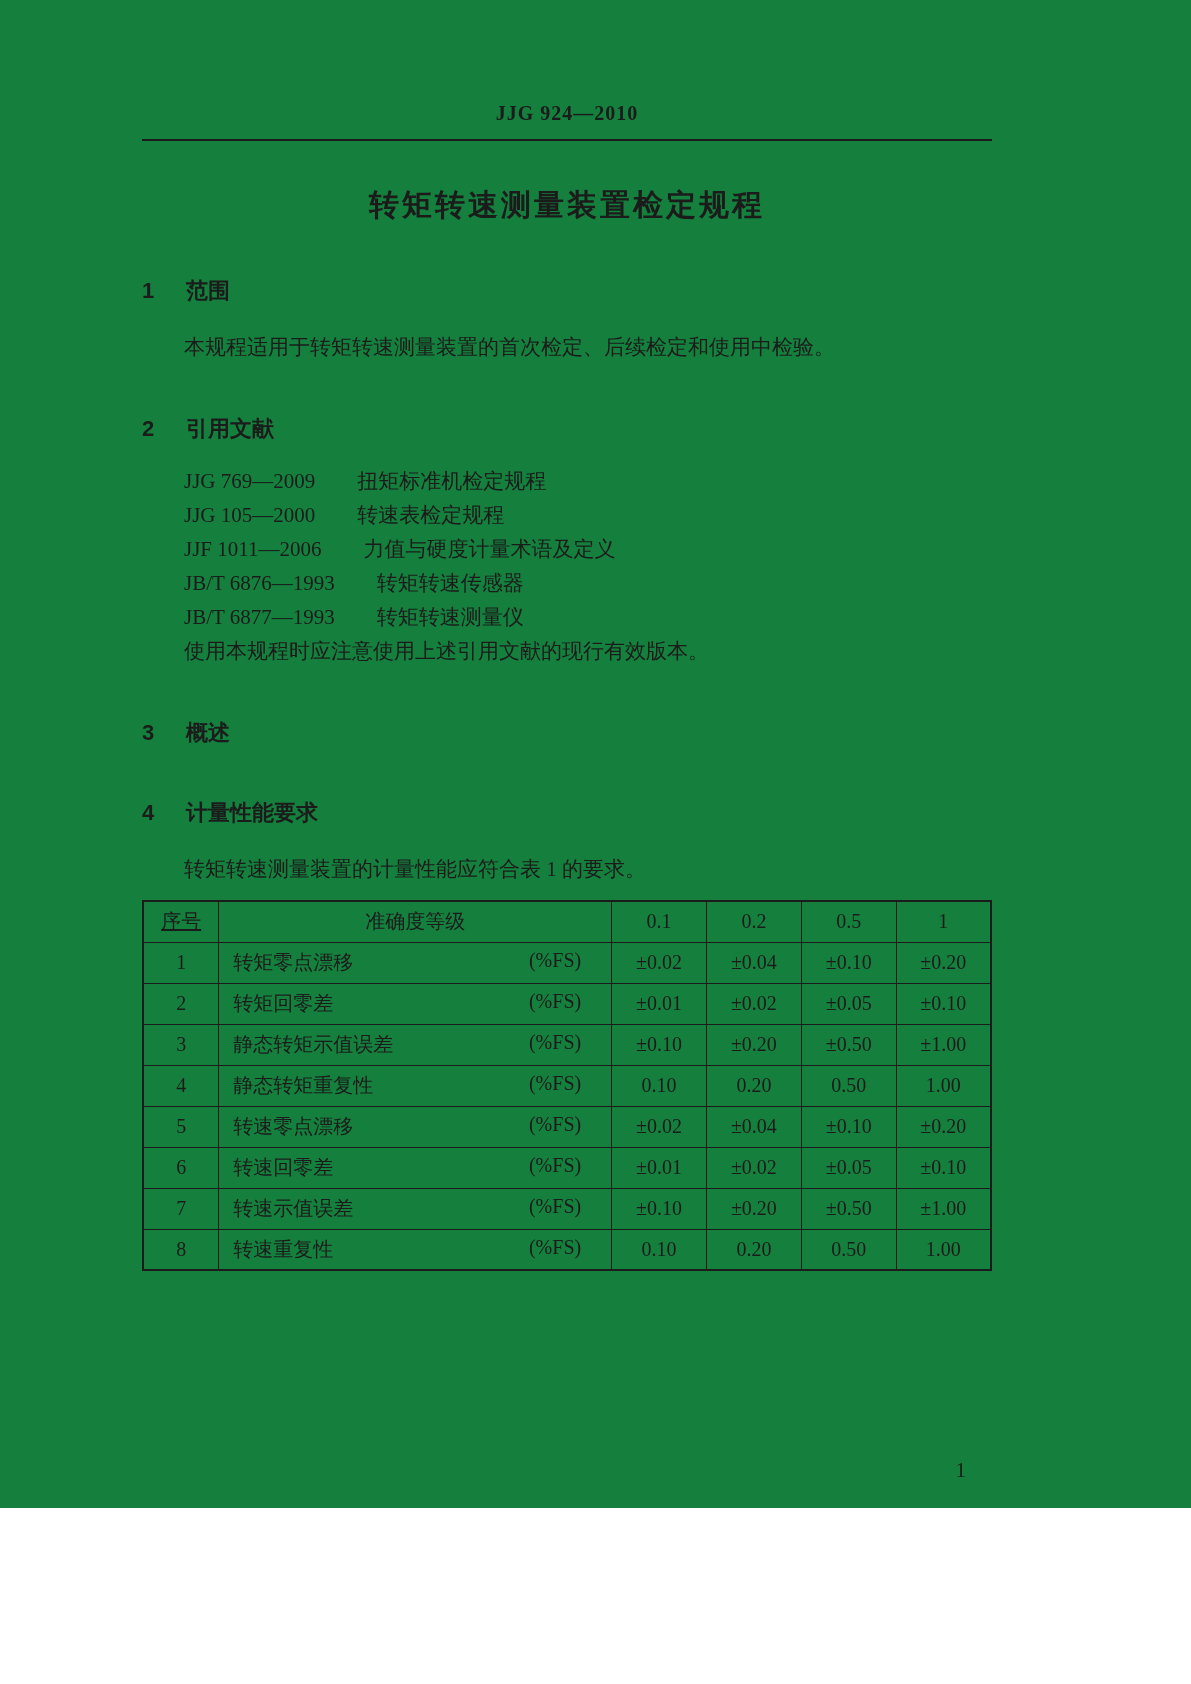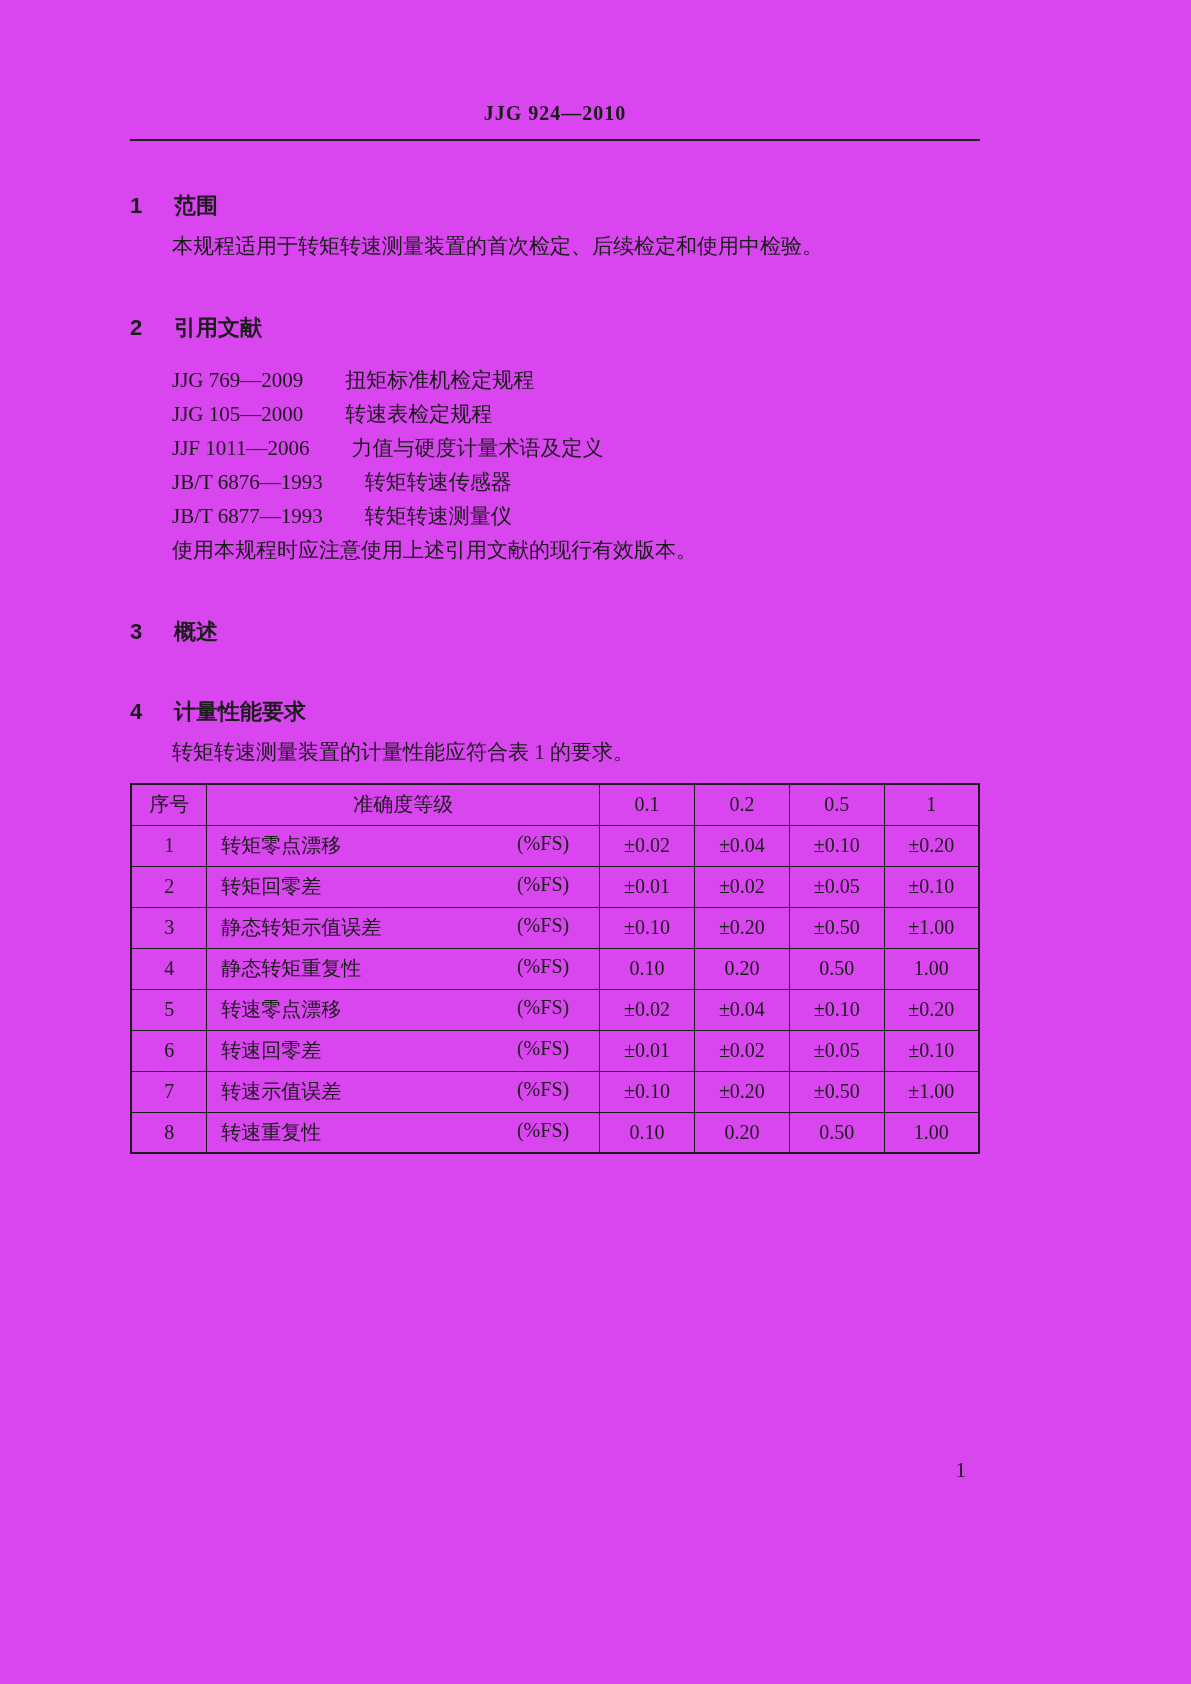--- a/index.html
+++ b/index.html
@@ -1,24 +1,25 @@
 <!DOCTYPE html>
 <html><head>
 <meta charset="utf-8">
 <style>
   * { margin: 0; padding: 0; box-sizing: border-box; }
   html, body { background: #ffffff; }
   .page {
     width: 1191px;
-    height: 1684px;
-    background: #d946ef;
+    height: 1508px;
+    background: #15803d;
     color: #1b1b1b;
     font-family: "Liberation Serif", "DejaVu Serif", serif;
     position: relative;
     overflow: hidden;
+    padding-left: 12px;
   }
   .content { width: 850px; margin-left: 130px; }
 
   .doc-header {
     padding-top: 102px;
     padding-bottom: 14px;
     text-align: center;
     font-weight: 700;
     font-size: 20px;
     letter-spacing: 1px;
@@ -36,21 +37,21 @@
     margin-top: 50px;
     font-family: "Liberation Sans", "DejaVu Sans", sans-serif;
     font-weight: 700;
     font-size: 22px;
     display: flex;
     align-items: baseline;
   }
   .section-heading .sec-num { width: 44px; flex: 0 0 auto; }
 
   .para {
-    margin-top: 8px;
+    margin-top: 24px;
     font-size: 21px;
     line-height: 34px;
     text-indent: 2em;
     text-align: justify;
   }
   .ref-block {
     margin-top: 20px;
     font-size: 21px;
     line-height: 34px;
     padding-left: 42px;
@@ -72,21 +73,21 @@
     font-size: 20px;
   }
   .perf th, .perf td {
     border: 1px solid #1b1b1b;
     height: 41px;
     text-align: center;
     vertical-align: middle;
     font-weight: 400;
     padding: 0 4px;
   }
-  .perf .c-no    { width: 76px; }
+  .perf .c-no    { width: 76px; text-decoration: underline; }
   .perf .c-grade { width: 394px; }
   .perf .c-val   { width: 95px; }
   .perf td.name-cell {
     text-align: left;
     padding-left: 14px;
     padding-right: 30px;
   }
   .name-cell .unit { float: right; margin-left: 46px; }
 
   .page-number {
@@ -97,20 +98,21 @@
   }
 </style>
 </head>
 <body>
 
 <div class="page">
   <div class="content">
 
     <div class="doc-header">JJG 924—2010</div>
 
+    <h1 class="doc-title">转矩转速测量装置检定规程</h1>
 
     <div class="section-heading">
       <span class="sec-num">1</span>
       <span>范围</span>
     </div>
     <p class="para">本规程适用于转矩转速测量装置的首次检定、后续检定和使用中检验。</p>
 
     <div class="section-heading">
       <span class="sec-num">2</span>
       <span>引用文献</span>

